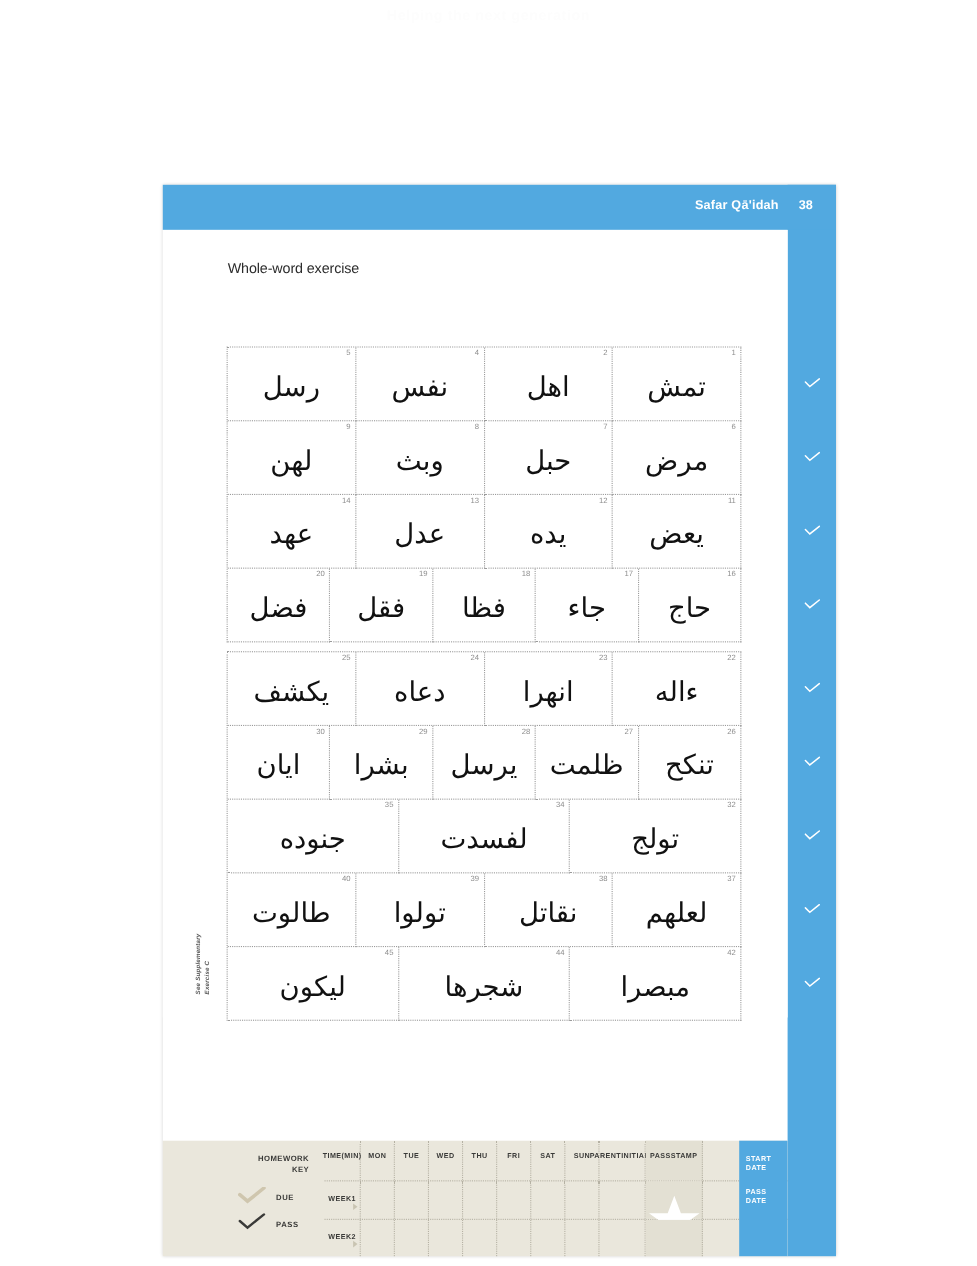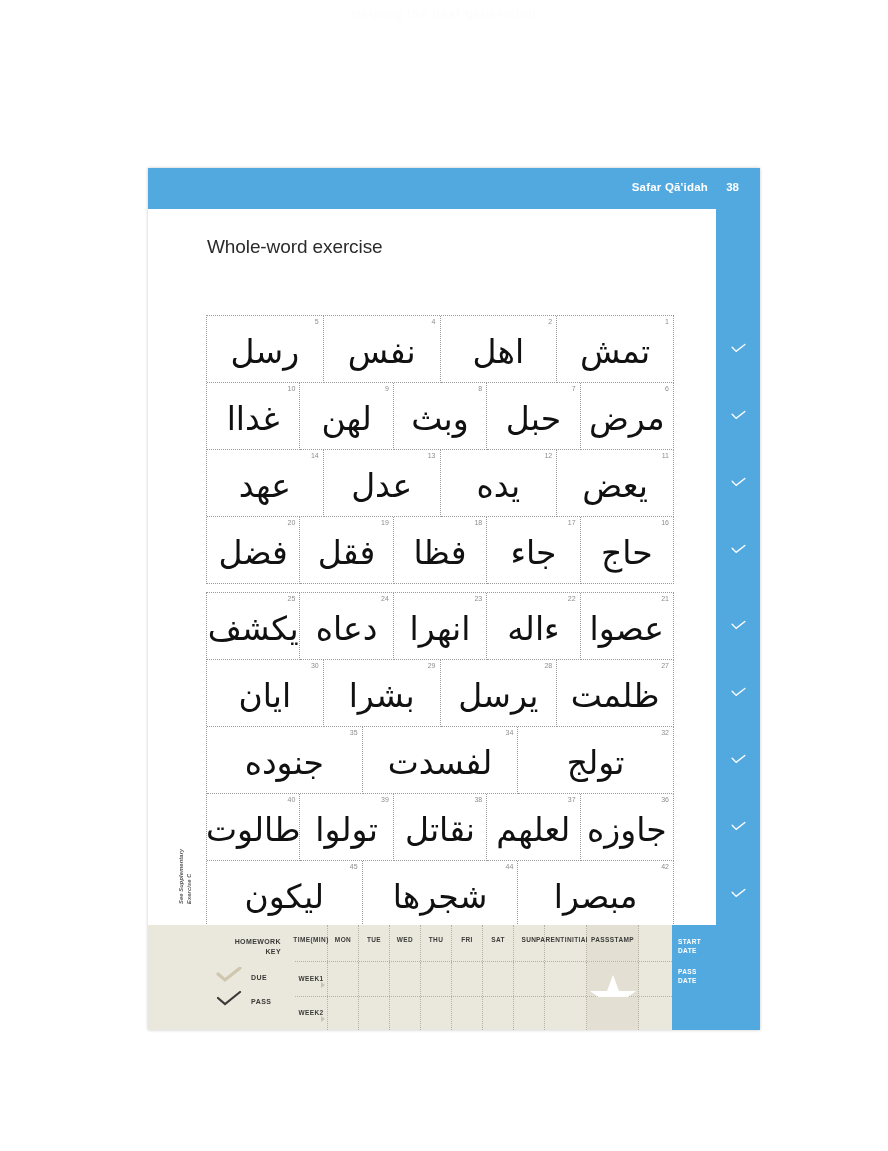--- a/index.html
+++ b/index.html
@@ -28,21 +28,21 @@
     color: #fdfdfd;
     user-select: none;
   }
 
   
   .page {
     position: absolute;
     left: 148px;
     top: 168px;
     width: 612px;
-    height: 862px;
+    height: 974px;
     background: #ffffff;
     box-shadow: 0 0 3px rgba(0,0,0,0.22);
   }
 
   
   .blue-rail {
     position: absolute;
     right: 0;
     top: 0;
     width: 44px;
@@ -85,21 +85,21 @@
     top: 41px;
     width: 568px;
     height: 716px;
     background: #ffffff;
   }
 
   .exercise-title {
     position: absolute;
     left: 59px;
     top: 27px;
-    font-size: 19px;
+    font-size: 13px;
     color: #2b2b2b;
     font-weight: 400;
     letter-spacing: -0.1px;
   }
 
   
   .grid-block {
     position: absolute;
     left: 58px;
     width: 468px;
@@ -129,21 +129,21 @@
   .cell-num {
     position: absolute;
     top: 2px;
     right: 4px;
     font-size: 7px;
     color: #8d8d8d;
     line-height: 1;
   }
   .cell-word {
     font-family: "DejaVu Sans", sans-serif;
-    font-size: 33px;
+    font-size: 25px;
     color: #111111;
     direction: rtl;
     unicode-bidi: bidi-override;
     line-height: 1;
     margin-top: 4px;
     white-space: nowrap;
   }
 
   
   .side-note {
@@ -388,24 +388,20 @@
             <span class="cell-word">حبل</span>
           </div>
           <div class="grid-cell">
             <span class="cell-num">8</span>
             <span class="cell-word">وبث</span>
           </div>
           <div class="grid-cell">
             <span class="cell-num">9</span>
             <span class="cell-word">لهن</span>
           </div>
-          <div class="grid-cell">
-            <span class="cell-num">10</span>
-            <span class="cell-word">غداا</span>
-          </div>
         </div>
         <div class="grid-row">
           <div class="grid-cell">
             <span class="cell-num">11</span>
             <span class="cell-word">يعض</span>
           </div>
           <div class="grid-cell">
             <span class="cell-num">12</span>
             <span class="cell-word">يده</span>
           </div>
@@ -437,42 +433,42 @@
           </div>
           <div class="grid-cell">
             <span class="cell-num">20</span>
             <span class="cell-word">فضل</span>
           </div>
         </div>
       </div>
     <div class="grid-block block-b">
         <div class="grid-row">
           <div class="grid-cell">
-            <span class="cell-num">21</span>
-            <span class="cell-word">عصوا</span>
-          </div>
-          <div class="grid-cell">
             <span class="cell-num">22</span>
             <span class="cell-word">ءاله</span>
           </div>
           <div class="grid-cell">
             <span class="cell-num">23</span>
             <span class="cell-word">انهرا</span>
           </div>
           <div class="grid-cell">
             <span class="cell-num">24</span>
             <span class="cell-word">دعاه</span>
           </div>
           <div class="grid-cell">
             <span class="cell-num">25</span>
             <span class="cell-word">يكشف</span>
           </div>
         </div>
         <div class="grid-row">
           <div class="grid-cell">
+            <span class="cell-num">26</span>
+            <span class="cell-word">تنكح</span>
+          </div>
+          <div class="grid-cell">
             <span class="cell-num">27</span>
             <span class="cell-word">ظلمت</span>
           </div>
           <div class="grid-cell">
             <span class="cell-num">28</span>
             <span class="cell-word">يرسل</span>
           </div>
           <div class="grid-cell">
             <span class="cell-num">29</span>
             <span class="cell-word">بشرا</span>
@@ -490,24 +486,20 @@
           <div class="grid-cell">
             <span class="cell-num">34</span>
             <span class="cell-word">لفسدت</span>
           </div>
           <div class="grid-cell">
             <span class="cell-num">35</span>
             <span class="cell-word">جنوده</span>
           </div>
         </div>
         <div class="grid-row">
-          <div class="grid-cell">
-            <span class="cell-num">36</span>
-            <span class="cell-word">جاوزه</span>
-          </div>
           <div class="grid-cell">
             <span class="cell-num">37</span>
             <span class="cell-word">لعلهم</span>
           </div>
           <div class="grid-cell">
             <span class="cell-num">38</span>
             <span class="cell-word">نقاتل</span>
           </div>
           <div class="grid-cell">
             <span class="cell-num">39</span>

